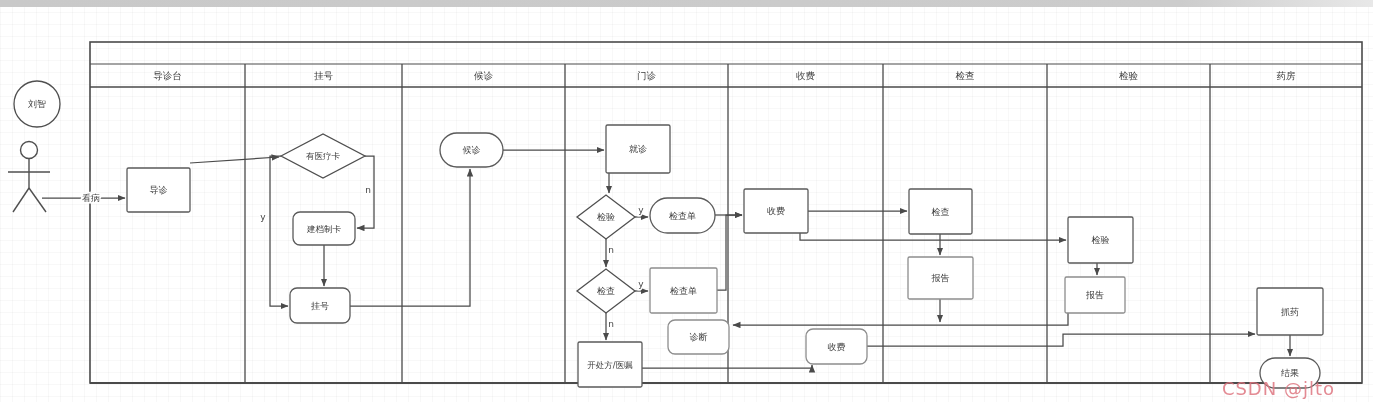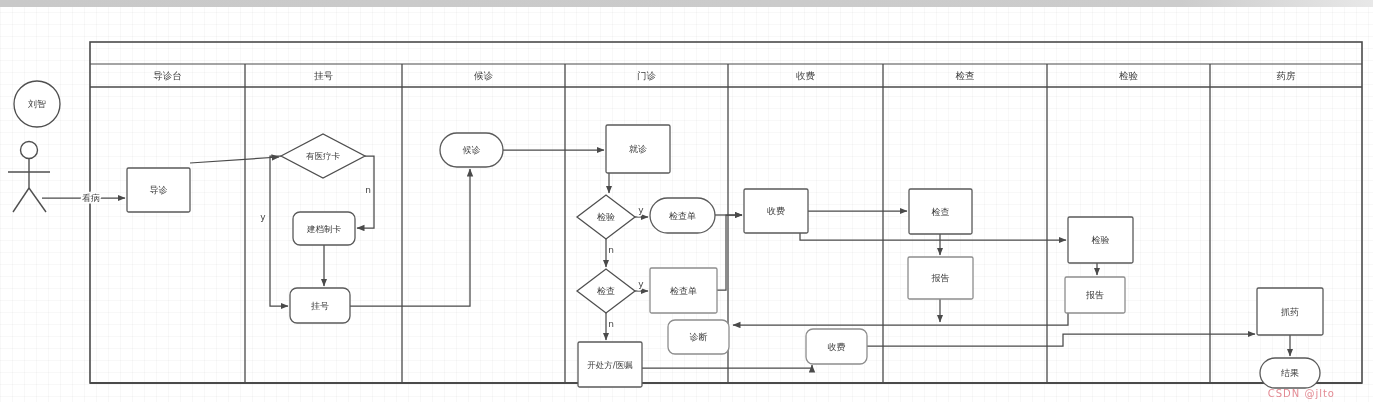--- a/index.html
+++ b/index.html
@@ -6,21 +6,21 @@
   .screen{position:relative;width:1373px;height:402px;background:#fff;overflow:hidden;
     font-family:"DejaVu Sans",sans-serif;}
   .grid{position:absolute;inset:0;
     background-image:
       linear-gradient(to right, rgba(0,0,0,.028) 1px, transparent 1px),
       linear-gradient(to bottom, rgba(0,0,0,.028) 1px, transparent 1px);
     background-size:12px 12px;}
   .topstrip{position:absolute;top:0;left:0;width:100%;height:7px;
     background:linear-gradient(to right,#c9c9c9 0%,#cccccc 86%,#e8e8e8 100%);}
   svg{position:absolute;inset:0;}
-  .watermark{position:absolute;right:38px;bottom:3px;font-size:10px;letter-spacing:1px;
+  .watermark{position:absolute;right:38px;bottom:3px;font-size:18px;letter-spacing:1px;
     color:rgba(222,118,128,.85);font-family:"DejaVu Sans",sans-serif;}
   text{font-family:"DejaVu Sans",sans-serif;fill:#3c3c3c;}
   .lane-label{font-size:9.5px;}
   .node-label{font-size:9px;}
   .node-label.small{font-size:8.5px;}
   .edge-label{font-size:9px;fill:#444;paint-order:stroke;stroke:#ffffff;stroke-width:3px;}
 </style>
 </head>
 <body>
 

